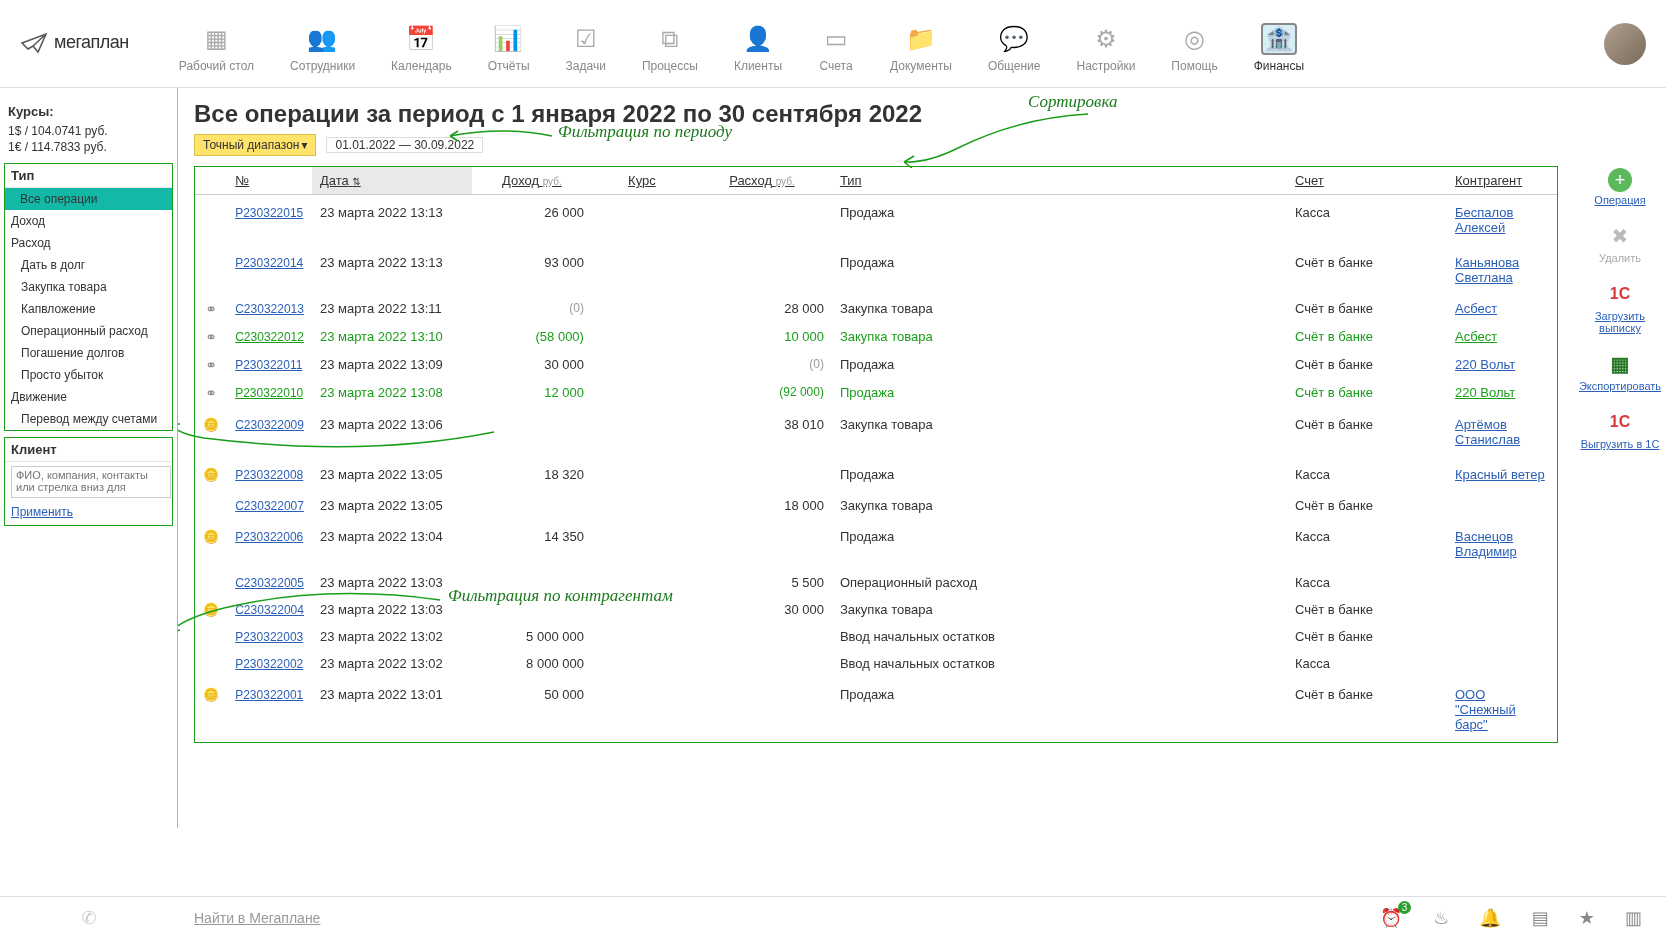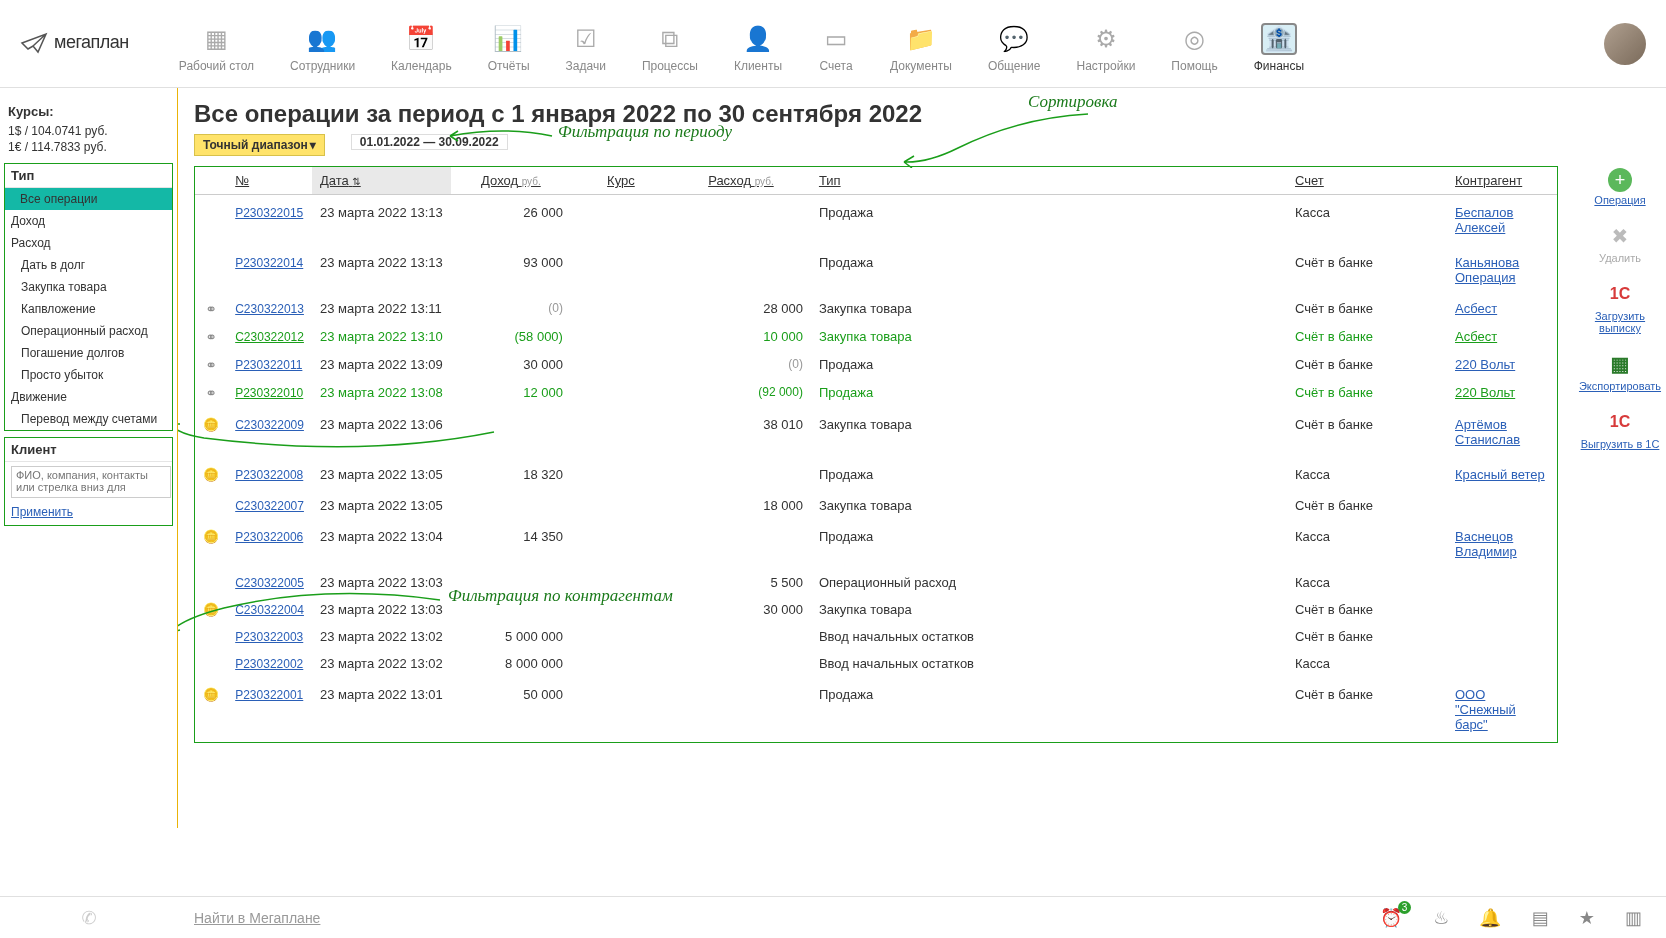--- a/index.html
+++ b/index.html
@@ -27,21 +27,21 @@
 .filter-header { font-weight: bold; padding: 4px 6px; border-bottom: 1px solid #e5e5e5; font-size: 13px; }
 .filter-item { padding: 4px 6px; cursor: pointer; }
 .filter-item.sel { background: #14b8a6; padding-left: 15px; }
 .filter-sub { padding: 4px 6px 4px 16px; cursor: pointer; font-size: 12px; }
 .client-box { border: 1px solid #1a9e1a; margin: 6px 4px; padding: 0 0 6px 0;}
 .client-input { margin: 4px 6px; width: 160px; height: 32px; border: 1px solid #ccc; font-size: 11px; padding: 2px 4px; color: #888; resize: none; font-family: inherit;}
 .apply-link { margin: 0 6px; font-size: 12px; }
 
 .main { flex: 1; padding: 12px 16px; position: relative; overflow: hidden;}
 .page-title { font-size: 24px; font-weight: bold; margin-bottom: 6px; }
-.range-row { display: flex; align-items: flex-start; gap: 26px; margin-bottom: 10px; font-weight: bold; }
+.range-row { display: flex; align-items: center; gap: 10px; margin-bottom: 10px; }
 .range-btn { background: #ffe36a; border: 1px solid #d8c14a; padding: 3px 8px; font-size: 12px; cursor: pointer; display: flex; align-items: center; gap: 2px;}
 .range-text { border: 1px solid #ddd; padding: 0 8px; font-size: 12px; }
 
 .table-wrap { border: 1px solid #1a9e1a; }
 table { width: 100%; border-collapse: collapse; }
 thead th { text-align: left; padding: 6px 8px; border-bottom: 1px solid #ccc; font-size: 13px; font-weight: normal; }
 thead th.sortable { text-decoration: underline; cursor: pointer; }
 thead th.date-col { background: #e9e9e9; }
 thead th.num { text-align: center; }
 .rub { color: #999; font-size: 10px; }
@@ -199,21 +199,21 @@
     <svg class="annot" style="top:500px; left:-14px; width:280px; height:50px;">
         <path d="M276 12 Q160 -4 60 20 Q20 30 6 44 M6 44 l2 -10 M6 44 l10 -2" fill="none" stroke="#1a9e1a" stroke-width="1.5"></path>
       </svg>
 
     <div class="table-wrap">
       <table>
         <thead>
           <tr>
             <th style="width:22px"></th>
             <th class="sortable" style="width:80px">№</th>
-            <th class="sortable date-col" style="width:139px"><span>Дата</span> <span style="font-size:10px;">⇅</span></th>
+            <th class="sortable date-col" style="width:160px"><span>Дата</span> <span style="font-size:10px;">⇅</span></th>
             <th class="sortable num" style="width:120px"><span>Доход</span> <span class="rub">руб.</span></th>
             <th class="sortable num" style="width:100px">Курс</th>
             <th class="sortable num" style="width:140px"><span>Расход</span> <span class="rub">руб.</span></th>
             <th class="sortable">Тип</th>
             <th class="sortable" style="width:160px">Счет</th>
             <th class="sortable" style="width:110px">Контрагент</th>
           </tr>
         </thead>
         <tbody id="tbody">
             <tr class="spaced">
@@ -229,21 +229,21 @@
             </tr>
             <tr class="spaced">
     <td class="icon-cell"></td>
     <td><a class="op-link">Р230322014</a></td>
     <td>23 марта 2022 13:13</td>
     <td class="num ">93 000</td>
     <td class="num"></td>
     <td class="num "></td>
     <td>Продажа</td>
     <td>Счёт в банке</td>
-    <td><a>Каньянова Операция</a></td>
+    <td><a>Каньянова Светлана</a></td>
             </tr>
             <tr class="">
     <td class="icon-cell"><span class="link-icon">⚭</span></td>
     <td><a class="op-link">С230322013</a></td>
     <td>23 марта 2022 13:11</td>
     <td class="num small-gray">(0)</td>
     <td class="num"></td>
     <td class="num ">28 000</td>
     <td>Закупка товара</td>
     <td>Счёт в банке</td>

